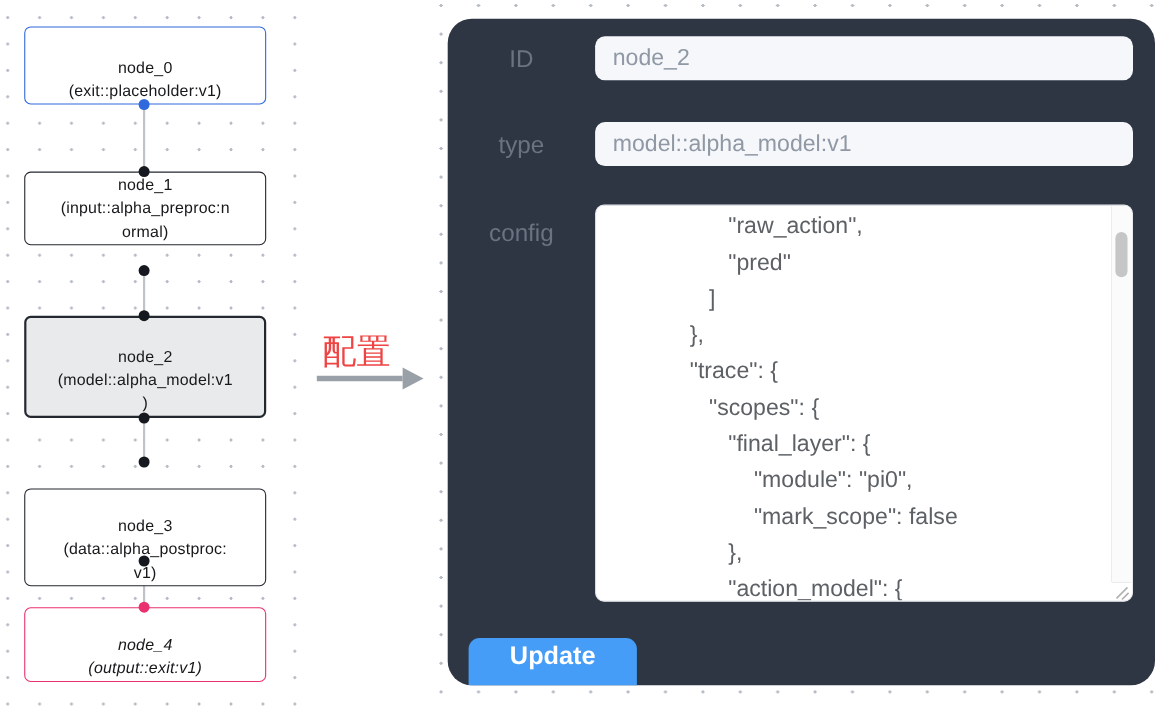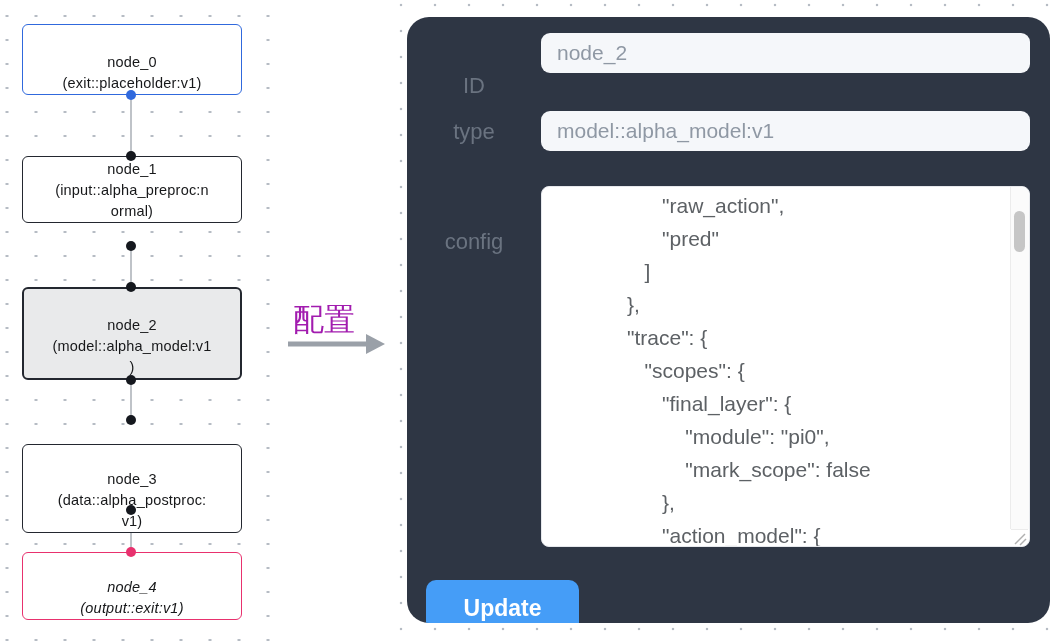--- a/index.html
+++ b/index.html
@@ -34,31 +34,31 @@
   .e23 { top:380px; height:40px; }
   .e34 { top:510px; height:42px; }
 
   .handle { position:absolute; width:10px; height:10px; border-radius:50%;
     background:#15181e; left:126px; z-index:4; cursor:crosshair; }
   .h-blue { background:#3069dd; }
   .h-pink { background:#e8316e; }
 
   
   .anno-label { position:absolute; left:284px; top:299px; width:80px;
-    text-align:center; font-size:31px; color:#a21caf; z-index:2; }
+    text-align:center; font-size:31px; color:#ef4444; z-index:2; }
   .anno-arrow { position:absolute; left:286px; top:332px; z-index:2; }
 
   
   .panel { position:absolute; left:407px; top:17px; width:643px; height:606px;
     background:#2e3644; border-radius:22px; overflow:hidden; z-index:5; }
   .flabel { position:absolute; left:14px; width:106px; text-align:center;
     font-size:22px; color:#6a7380; }
-  .lbl-id     { top:24px;margin-top:32px; }
+  .lbl-id     { top:24px; }
   .lbl-type   { top:102px; }
-  .lbl-config { top:182px;margin-top:30px; }
+  .lbl-config { top:182px; }
   .finput { position:absolute; left:134px; width:489px; height:40px;
     border:none; outline:none; border-radius:9px; background:#f5f7fa;
     color:#8f98a4; font-size:21px; padding:0 16px;
     font-family:"Liberation Sans", sans-serif; }
   .in-id   { top:16px; }
   .in-type { top:94px; }
 
   .ta { position:absolute; left:134px; top:169px; width:489px; height:361px;
     background:#ffffff; border:1px solid #e6e8ec; border-radius:8px;
     overflow:hidden; cursor:text; }
@@ -68,21 +68,21 @@
   .ta-scroll { position:absolute; top:0; right:0; width:19px; bottom:17px;
     background:#fbfbfb; border-left:1px solid #ececec; border-radius:0 7px 0 0; }
   .ta-thumb { position:absolute; top:24px; left:3px; width:11px; height:41px;
     background:#c6c6c6; border-radius:6px; cursor:grab; }
   .ta-grip { position:absolute; right:1px; bottom:1px; width:17px; height:16px;
     border-top:1px solid #ececec; cursor:nwse-resize; }
 
   .update-btn { position:absolute; left:19px; top:563px; width:153px; height:60px;
     background:#459df7; border:none; border-radius:10px; color:#ffffff;
     font-size:23px; font-weight:700; display:flex; justify-content:center;
-    align-items:flex-start; padding-top:15px; cursor:pointer;
+    align-items:flex-start; padding-top:3px; cursor:pointer;
     font-family:"Liberation Sans", sans-serif; }
 </style>
 </head>
 <body>
 
 <div class="stage">
 
   <div class="grid-left"></div>
   <div class="grid-right"></div>
 

